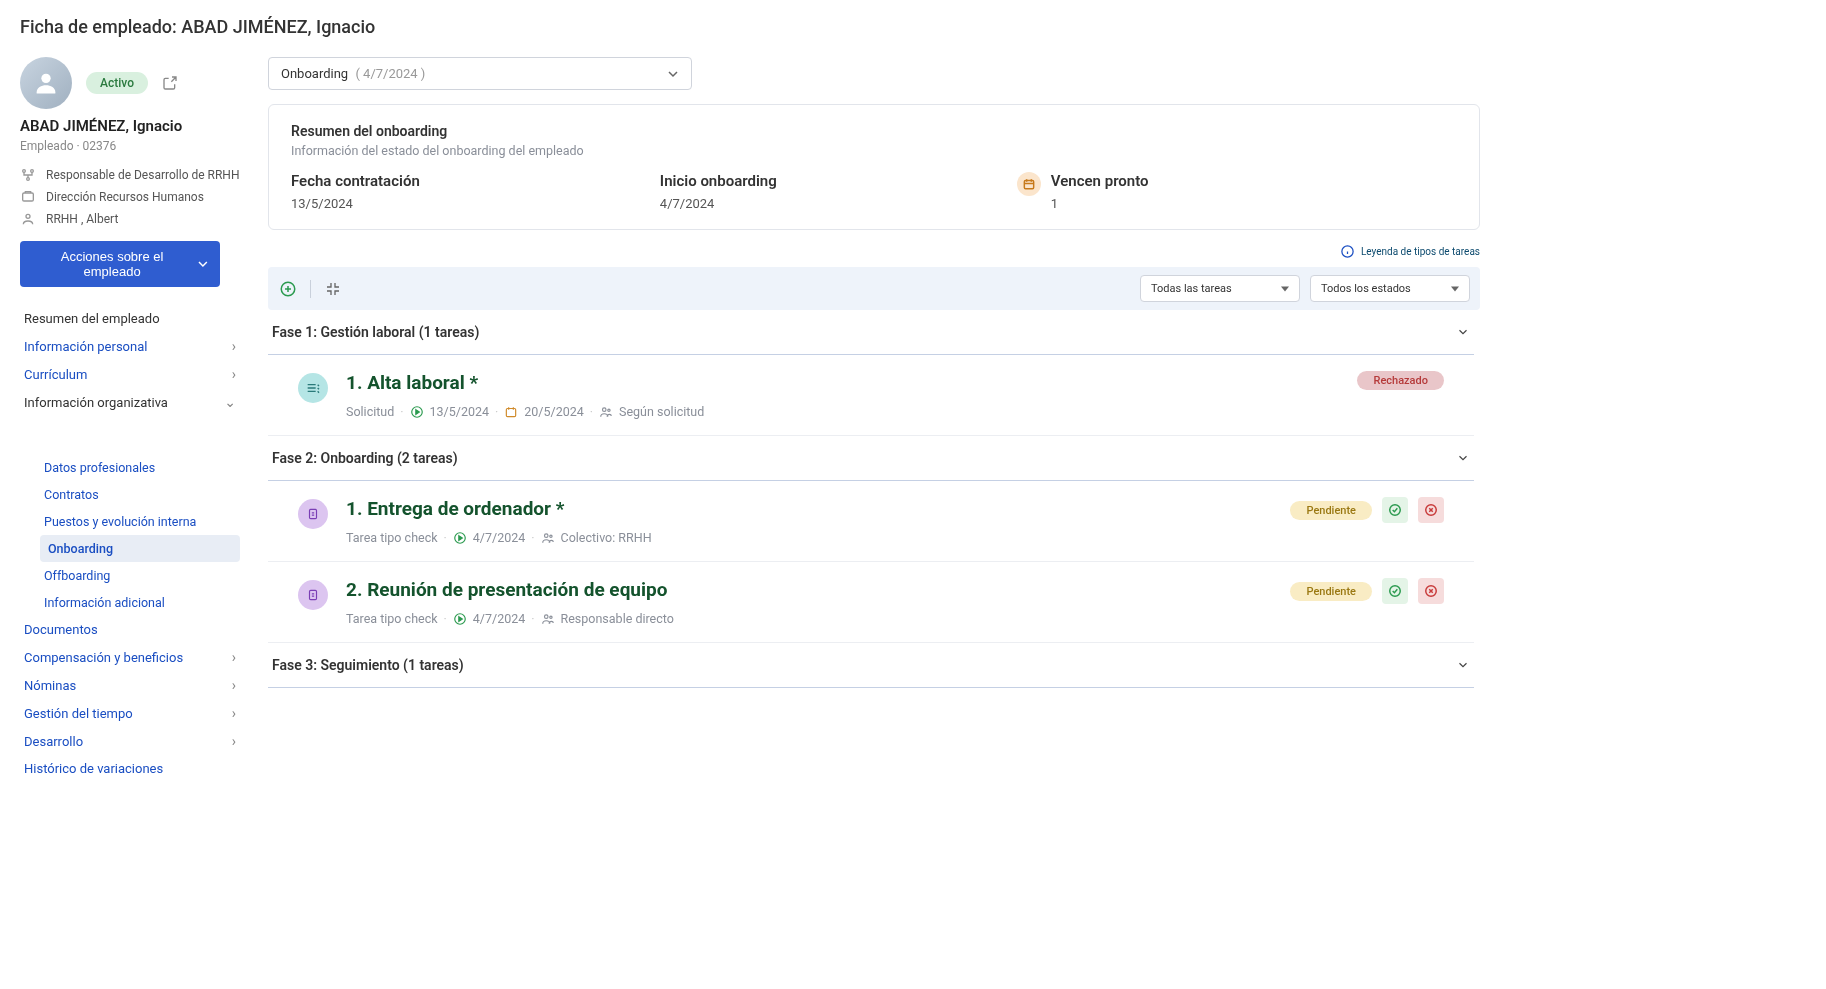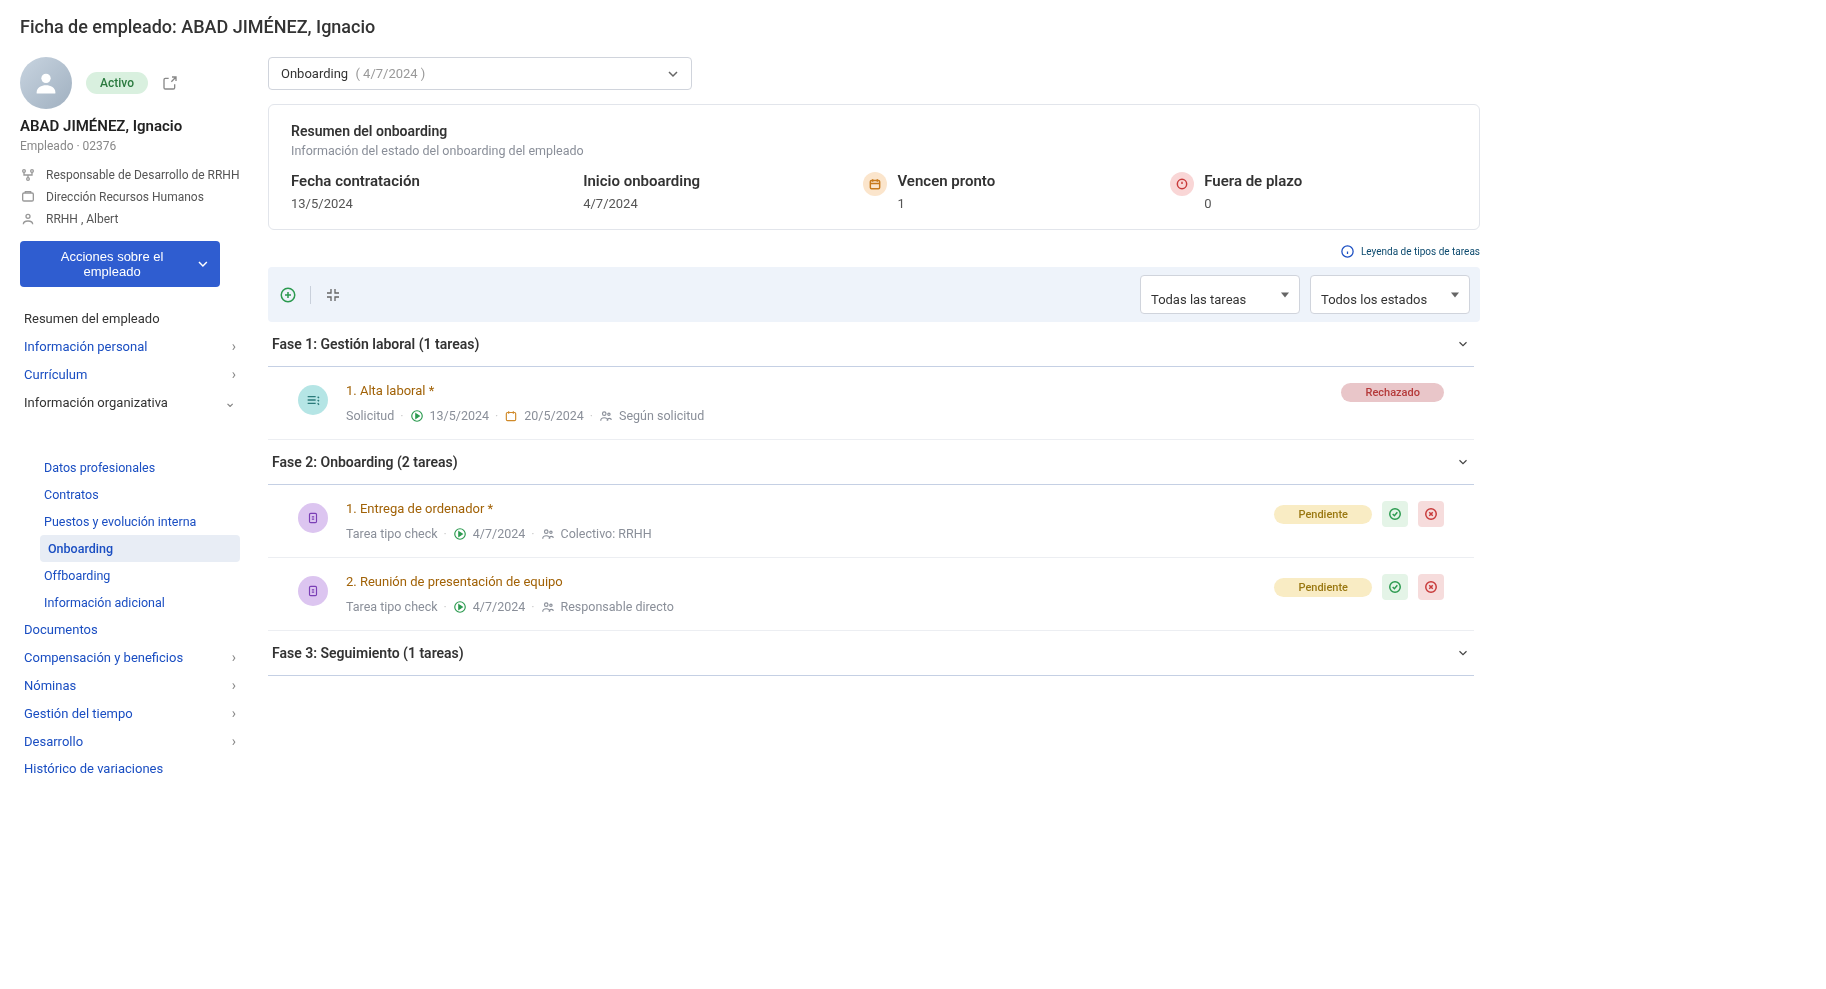--- a/index.html
+++ b/index.html
@@ -45,38 +45,38 @@
 .stat-ico.orange { background:#fbe5cc; color:#c77a1b;}
 .stat-ico.red { background:#f9d6d6; color:#c83a3a;}
 .prog { width:260px; height:6px; background:#e8e9ec; border-radius:3px; margin-top:8px; overflow:hidden;}
 .prog .bar { height:100%; width:25%; background:#5cc96a;}
 
 .legend-link { text-align:right; margin-top:14px; font-size:10px; color:#0c4a6e; cursor:pointer; display:flex; justify-content:flex-end; align-items:center; gap:6px;}
 .toolbar { background:#eef3fa; border-radius:4px; display:flex; align-items:center; justify-content:space-between; padding:8px 10px; margin-top:8px;}
 .toolbar-left { display:flex; align-items:center; gap:12px;}
 .tool-btn { width:20px; height:20px; display:flex; align-items:center; justify-content:center; cursor:pointer;}
 .divider-v { width:1px; height:18px; background:#c9d0db;}
-.sel-sm { border:1px solid #d0d4dc; background:#fff; border-radius:4px; padding:16px 28px 6px 10px; font-size:13px; cursor:pointer; position:relative; min-width:160px;}
+.sel-sm { border:1px solid #d0d4dc; background:#fff; border-radius:4px; padding:6px 28px 6px 10px; font-size:11px; cursor:pointer; position:relative; min-width:160px;}
 .sel-sm::after { content:""; position:absolute; right:10px; top:50%; transform:translateY(-50%); border-left:4px solid transparent; border-right:4px solid transparent; border-top:5px solid #666;}
 .toolbar-right { display:flex; gap:10px;}
 
 .tasks-scroll { max-height: 430px; overflow-y:auto; padding-right:6px;}
 .phase-head { display:flex; align-items:center; justify-content:space-between; padding:14px 4px; font-size:14px; font-weight:600; border-bottom:1px solid #c5d0e4; cursor:pointer;}
 .task { display:flex; align-items:flex-start; gap:18px; padding:16px 30px; border-bottom:1px solid #eceef2;}
 .task:last-child { border-bottom:none;}
 .task-ico { width:30px; height:30px; border-radius:50%; display:flex; align-items:center; justify-content:center; font-size:13px; flex-shrink:0; margin-top:2px;}
 .task-ico.teal { background:#b5e5e5; color:#2a7a7a;}
 .task-ico.purple { background:#dcc5f0; color:#7a3eb5;}
 .task-body { flex:1; }
-.task-title { font-size:13px; font-weight:400; color:#a16207; margin-bottom:10px;}
+.task-title { font-size:19px; font-weight:700; color:#14532d; margin-bottom:10px;}
 .task-meta { font-size:12.5px; color:#8a8f99; display:flex; align-items:center; gap:6px; flex-wrap:wrap;}
 .task-meta .sep { color:#ccc; }
 .task-meta .ic { width:14px; height:14px; color:#8a8f99;}
 .task-side { display:flex; align-items:center; gap:10px;}
-.pill { padding:3px 24px; border-radius:11px; font-size:11px; font-weight:500;}
+.pill { padding:3px 16px; border-radius:11px; font-size:11px; font-weight:500;}
 .pill.rechazado { background:#e9c6c9; color:#b53a3a;}
 .pill.pendiente { background:#f9ecc4; color:#9a7812;}
 .action-ico { width:26px; height:26px; border-radius:4px; display:flex; align-items:center; justify-content:center; cursor:pointer; font-size:13px;}
 .action-ico.ok { background:#e4f4e7; color:#2b9a4f;}
 .action-ico.cancel { background:#f6dcdc; color:#c83a3a;}
 
 svg { display:block; }
 .ext-link { color:#888; cursor:pointer;}
 </style>
 </head>
@@ -217,32 +217,20 @@
           <div class="s-col flex2" style="display:flex; gap:10px;">
             <div class="stat-ico orange">
               <svg width="14" height="14" viewBox="0 0 24 24" stroke="#c77a1b" stroke-width="2.5" fill="none">
                   <rect x="4" y="6" width="16" height="14" rx="2"></rect>
                   <path d="M8 4v4M16 4v4M4 11h16"></path>
                 </svg>
             </div>
             <div>
               <div class="s-label">Vencen pronto</div>
               <div class="s-val">1</div>
-            </div>
-          </div>
-          <div class="s-col flex2" style="display:flex; gap:10px;">
-            <div class="stat-ico red">
-              <svg width="14" height="14" viewBox="0 0 24 24" stroke="#c83a3a" stroke-width="2.5" fill="none">
-                  <circle cx="12" cy="12" r="8"></circle>
-                  <path d="M12 8v4M12 15h.01"></path>
-                </svg>
-            </div>
-            <div>
-              <div class="s-label">Fuera de plazo</div>
-              <div class="s-val">0</div>
             </div>
           </div>
         </div>
       </div>
 
       <div class="legend-link">
         <svg width="15" height="15" viewBox="0 0 24 24" stroke="#1a4ec2" stroke-width="2" fill="none">
             <circle cx="12" cy="12" r="9"></circle>
             <path d="M12 8h.01M12 12v4"></path>
           </svg>

